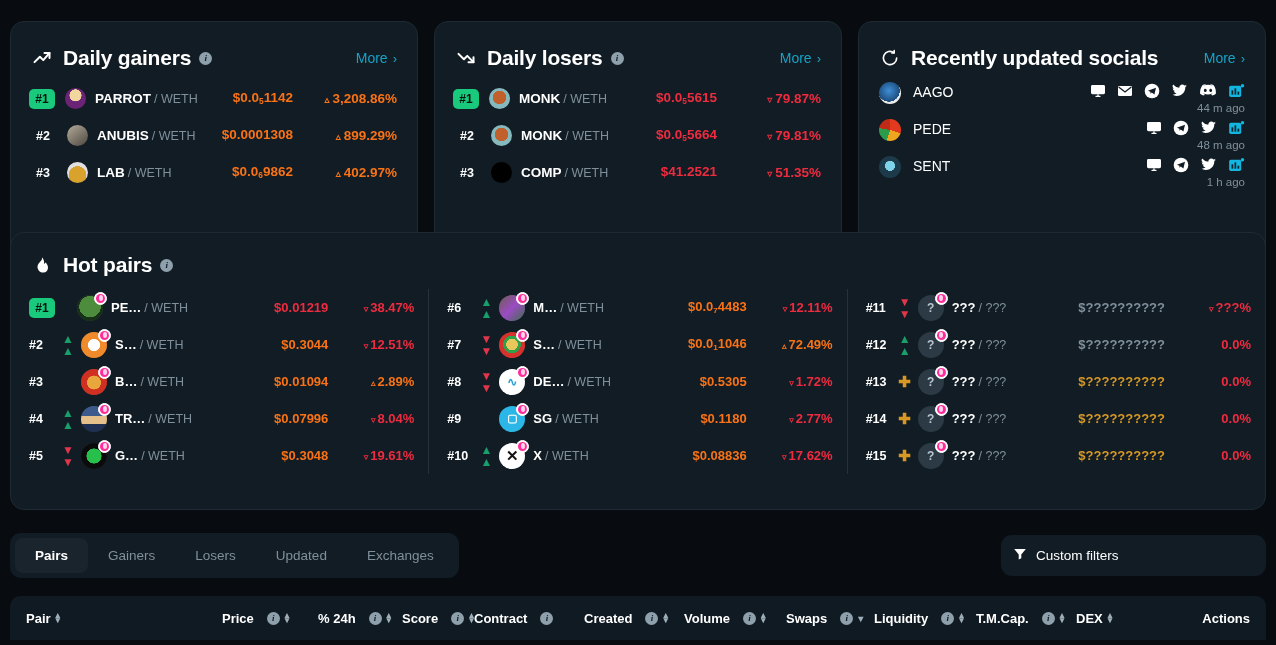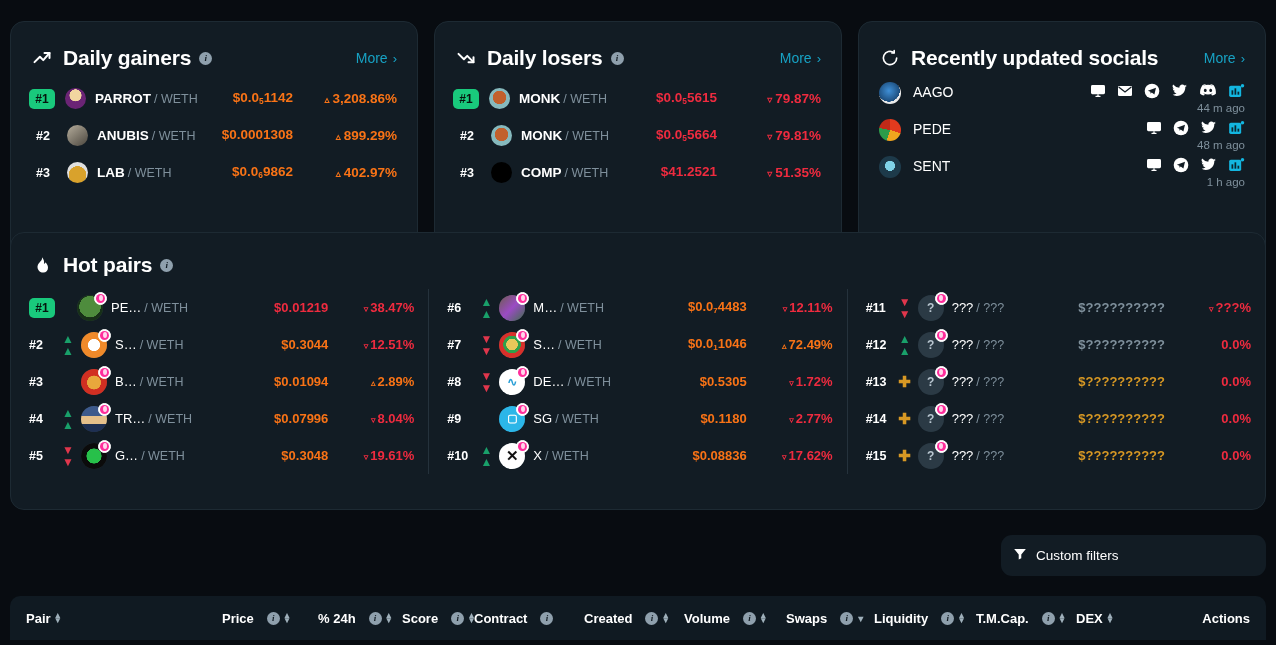--- a/index.html
+++ b/index.html
@@ -147,21 +147,21 @@
   .dexbadge i {
     width: 9px; height: 9px; border-radius: 50%;
     background: #ff2d9b; display: block;
     position: relative;
   }
   .dexbadge i:after {
     content: ""; position: absolute; left: 2.5px; top: 1.5px;
     width: 4px; height: 6px; border-radius: 50%;
     background: #ffd4ea;
   }
-  .hsym { font-size: 13px; font-weight: 400; color: #ffffff; white-space: nowrap; }
+  .hsym { font-size: 13px; font-weight: 700; color: #ffffff; white-space: nowrap; }
   .hquote { font-size: 12.5px; color: #7f909c; font-weight: 400; margin-left: 3px; }
   .hprice { margin-left: auto; font-size: 13px; font-weight: 600; white-space: nowrap; }
   .hchg { width: 86px; flex: none; text-align: right; font-size: 13px; font-weight: 600; white-space: nowrap; }
   .hchg .arw { font-size: 9px; margin-right: 2px; }
   .muted { color: #7f909c; }
   .gold { color: #d79824; }
 
   
   .filterbar {
     position: absolute; top: 530px; left: 10px;
@@ -690,20 +690,27 @@
           <span class="hquote">/ ???</span>
           <span class="hprice gold">$??????????</span>
           <span class="hchg down">0.0%</span>
         </div>
       </div>
 
     </div>
   </div>
 
   <div class="filterbar">
+    <div class="tabs">
+      <div class="tab active">Pairs</div>
+      <div class="tab">Gainers</div>
+      <div class="tab">Losers</div>
+      <div class="tab">Updated</div>
+      <div class="tab">Exchanges</div>
+    </div>
     <div class="right-controls">
       <div class="custom-filters">
         <span><svg width="14" height="14" viewBox="0 0 24 24" fill="#fff">
               <path d="M2 3.5h20l-7.8 9.2v6.6l-4.4 2.2v-8.8z"></path>
             </svg></span>
         <span>Custom filters</span>
       </div>
     </div>
   </div>
 

